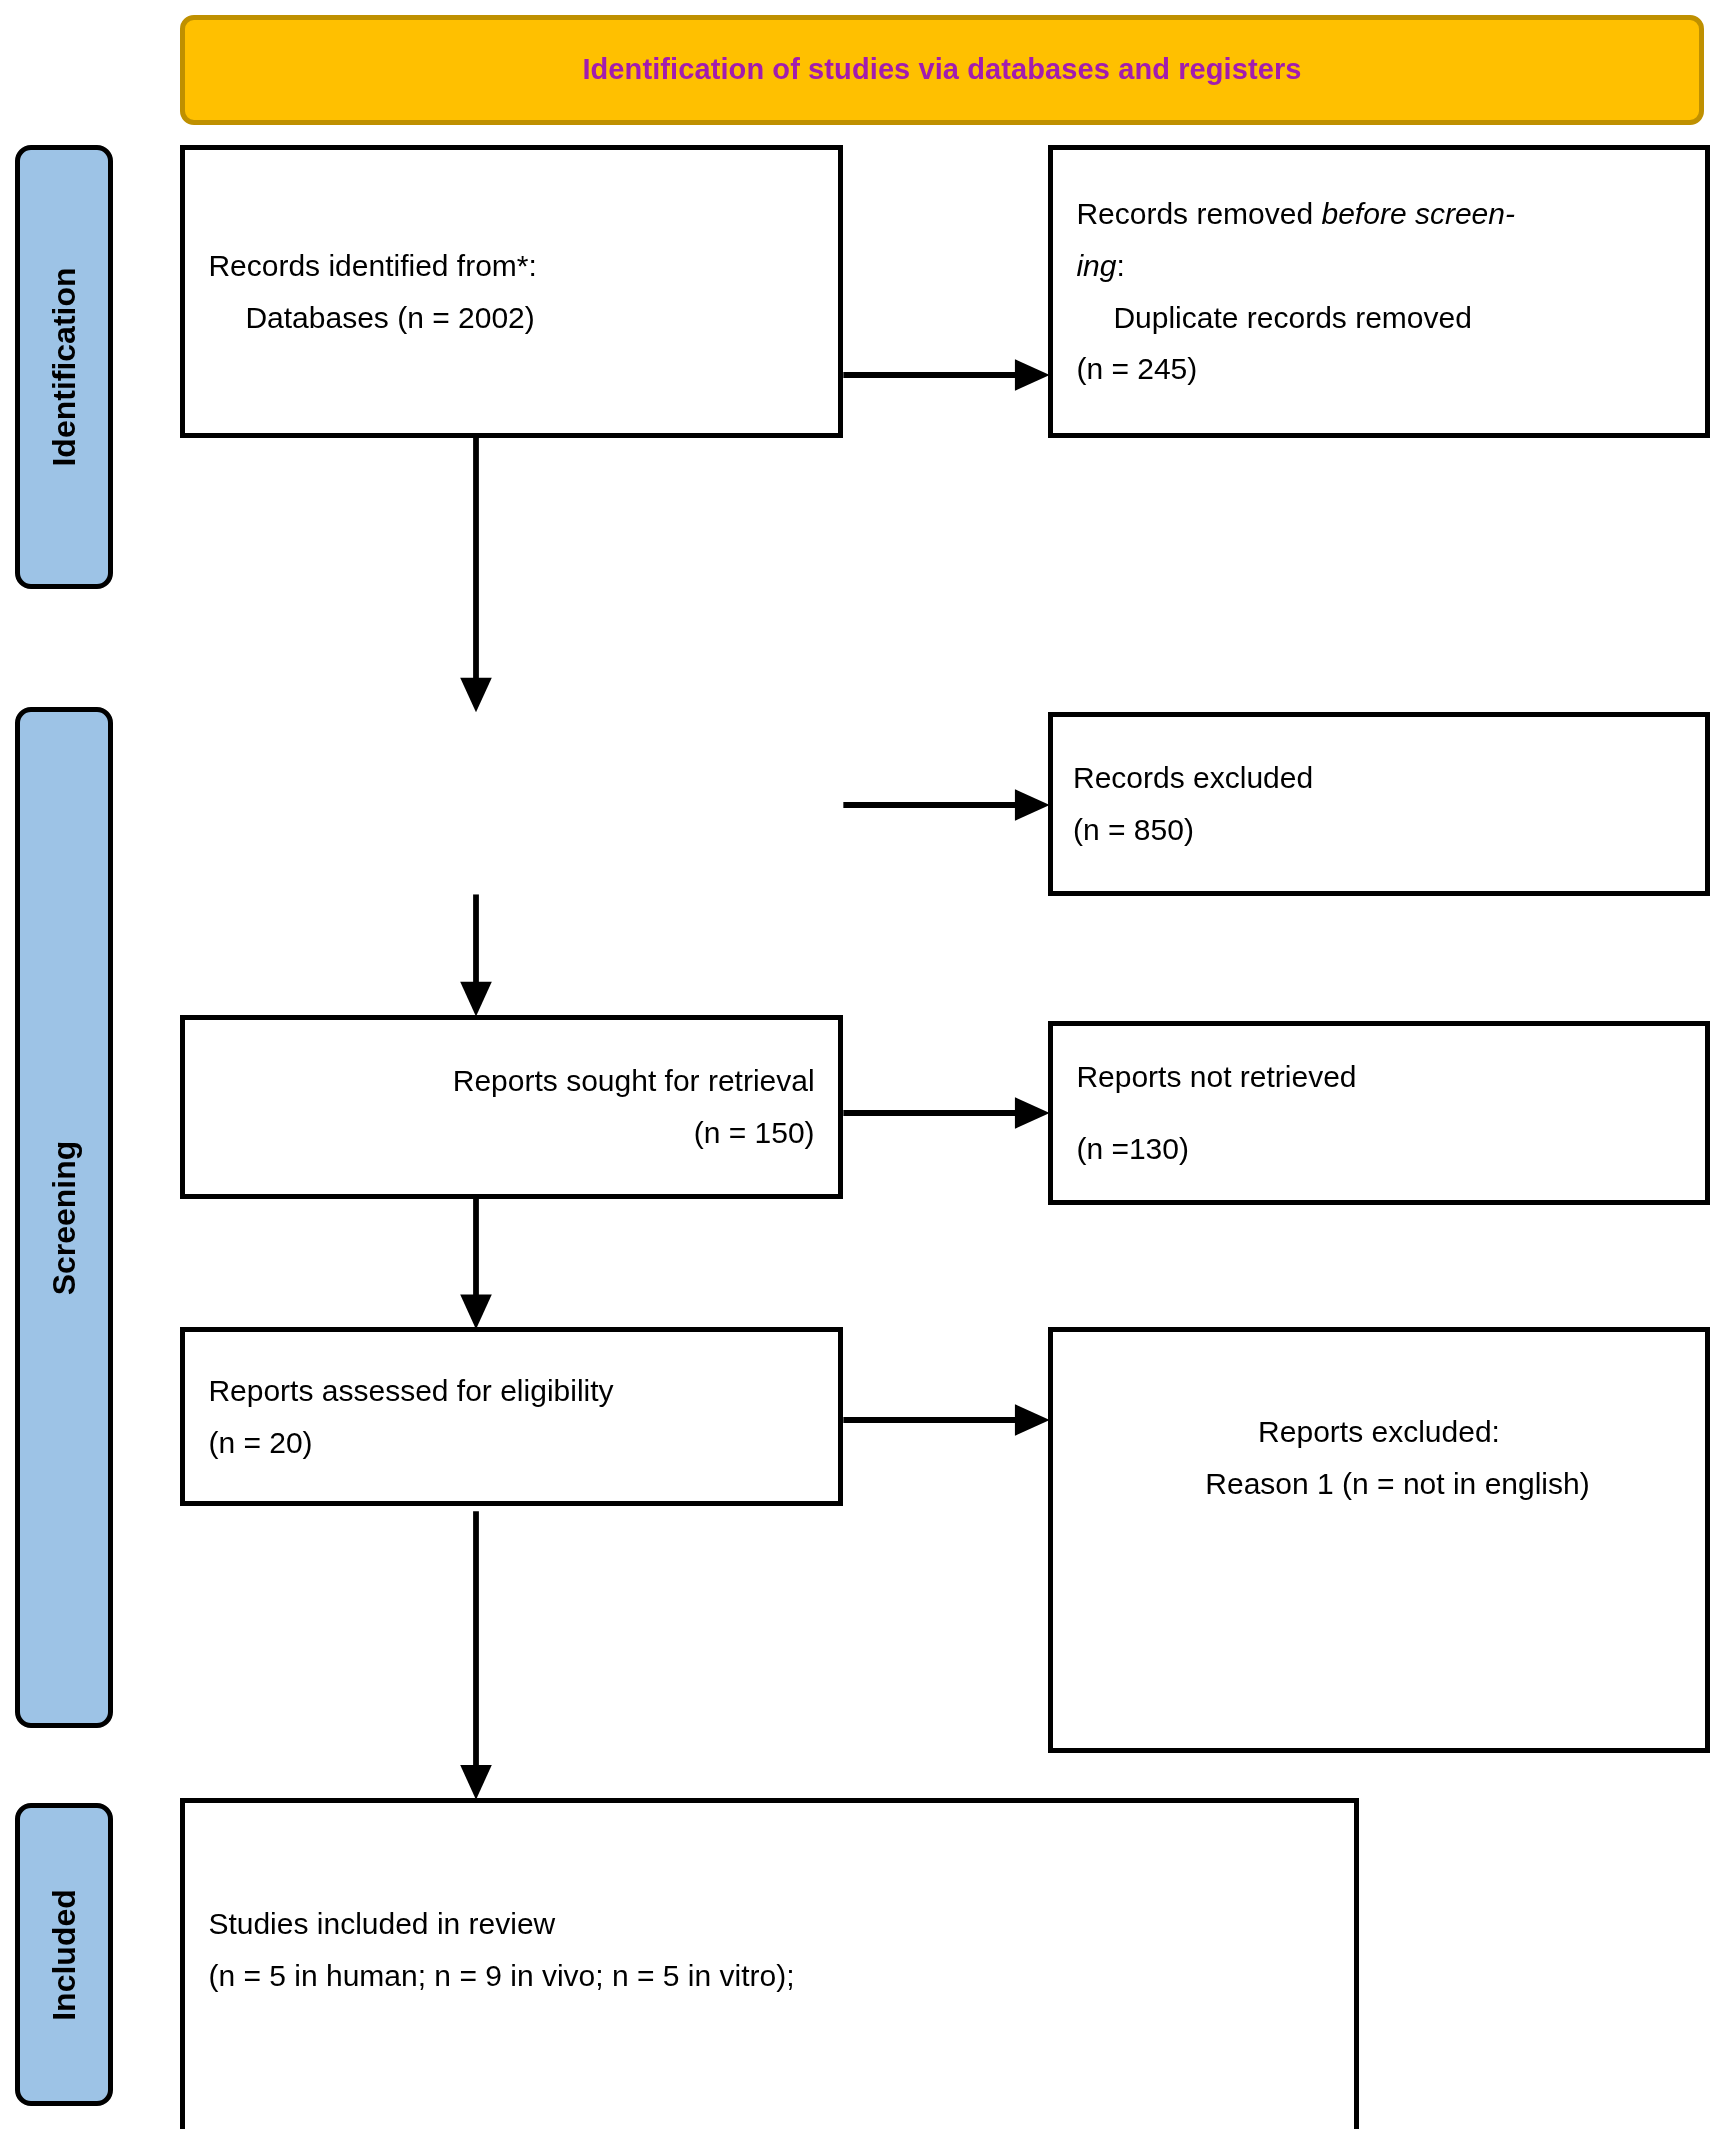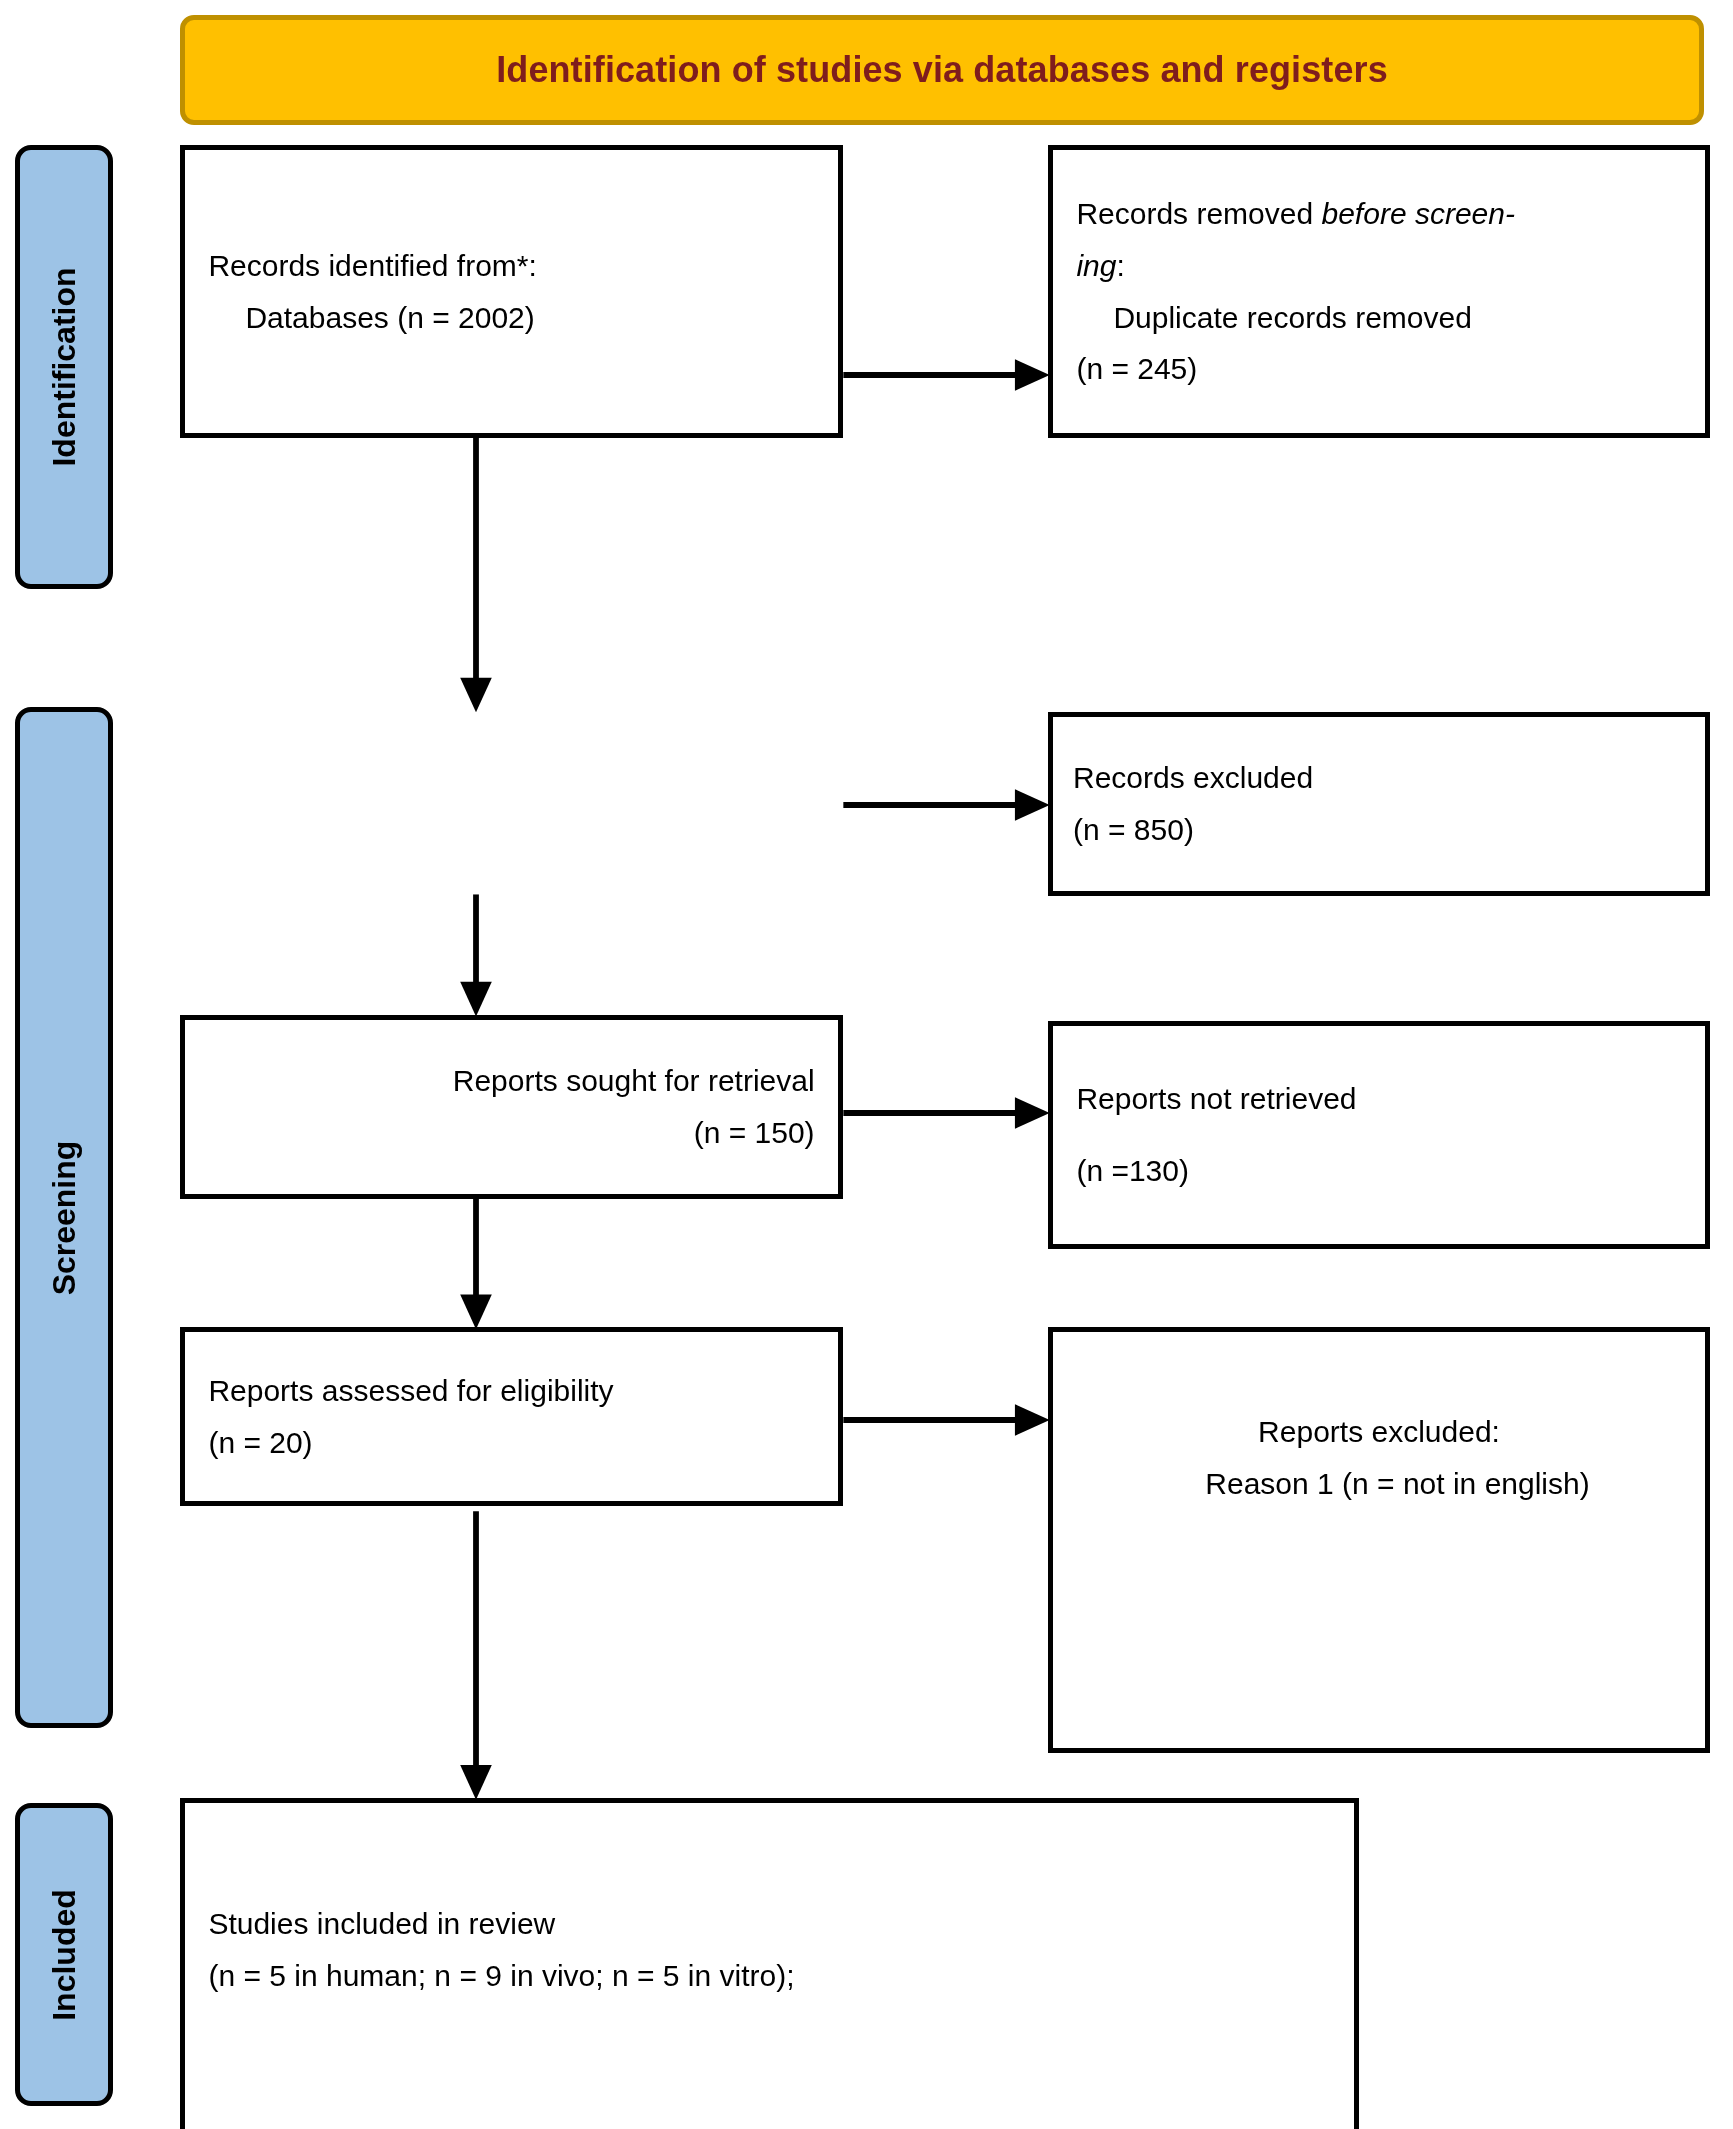--- a/index.html
+++ b/index.html
@@ -28,23 +28,23 @@
     height: 110px;
     background: #FFC000;
     border: 5.3px solid #BF9000;
     border-radius: 14px;
     box-sizing: border-box;
     display: flex;
     align-items: center;
     justify-content: center;
   }
   .header-banner-text {
-    font-size: 36px;
+    font-size: 29px;
     font-weight: bold;
-    color: #7f1d1d;
+    color: #a21caf;
     letter-spacing: 0.1px;
     text-align: center;
     line-height: 1.1;
   }
 
   
   .stage-label {
     position: absolute;
     background: #9DC3E6;
     border: 5.9px solid #000000;
@@ -86,21 +86,21 @@
   }
   .flow-box p.indent { text-indent: 37px; }
   .flow-box p.justify { text-align: justify; text-align-last: left; }
   .flow-box em { font-style: italic; }
 
   #box-identified         { left: 180px;  top: 145px;  width: 663px; height: 293px; }
   #box-removed            { left: 1048px; top: 145px;  width: 662px; height: 293px; }
   #box-screened           { left: 180px;  top: 712px; width: 663px; height: 184px; }
   #box-excluded           { left: 1048px; top: 712px; width: 662px; height: 184px; padding-left: 20px; }
   #box-sought             { left: 180px;  top: 1015px; width: 663px; height: 184px; align-items: flex-end; }
-  #box-not-retrieved      { left: 1048px; top: 1021px; width: 662px; height: 228px; gap: 20px; }
+  #box-not-retrieved      { left: 1048px; top: 1021px; width: 662px; height: 184px; gap: 20px; }
   #box-assessed           { left: 180px;  top: 1327px; width: 663px; height: 179px; }
   #box-reports-excluded   { left: 1048px; top: 1327px; width: 662px; height: 426px; }
   #box-included           { left: 180px;  top: 1798px; width: 1179px; height: 351px; }
 
   
   #box-identified   { justify-content: center; }
   #box-removed      { justify-content: center; }
   #box-reports-excluded { justify-content: flex-start; padding-top: 74px; align-items: center; }
   #box-included     { justify-content: center; padding-bottom: 48px; }
 

